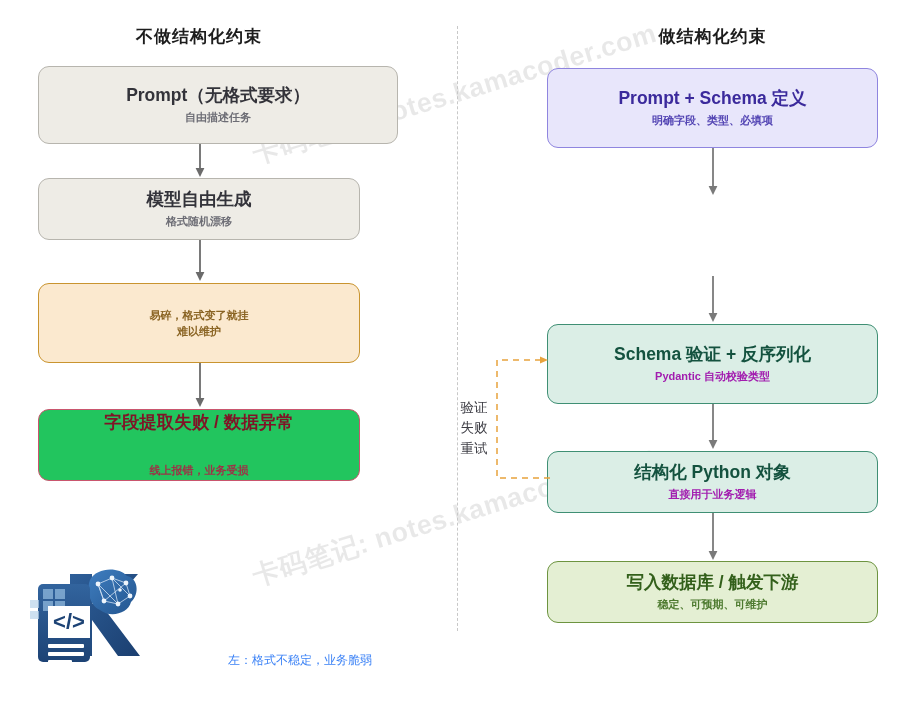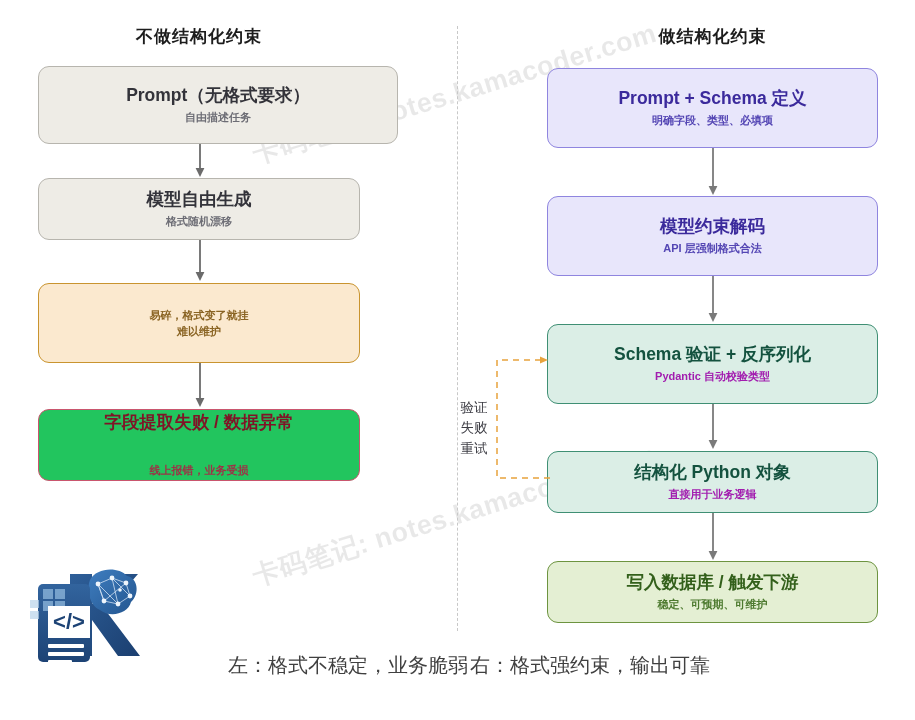--- a/index.html
+++ b/index.html
@@ -125,22 +125,22 @@
     font-size: 13.5px;
     line-height: 1.5;
     color: #3d3d44;
     text-align: center;
   }
 
   
   .caption {
     position: absolute;
     top: 652px;
-    font-size: 20px;
-    color: #404040;
+    font-size: 12px;
+    color: #3b82f6;
     white-space: nowrap;
   }
   #caption-left  { left: 228px; }
   #caption-right { left: 470px; }
 
   
   #logo {
     position: absolute;
     left: 30px;
     top: 556px;
@@ -199,24 +199,20 @@
   <div class="node pal-purple" style="left:547px; top:68px; width:331px; height:80px;">
     <div class="t1">Prompt + Schema 定义</div>
     <div class="t2">明确字段、类型、必填项</div>
   </div>
 
   <svg class="arrow" style="left:703px; top:148px;" width="20" height="48">
     <line x1="10" y1="0" x2="10" y2="40" stroke="#7a7a7a" stroke-width="1.8"></line>
     <path d="M10 47 L5.6 38 L14.4 38 Z" fill="#7a7a7a"></path>
   </svg>
 
-  <div class="node pal-purple" style="left:547px; top:196px; width:331px; height:80px;">
-    <div class="t1">模型约束解码</div>
-    <div class="t2">API 层强制格式合法</div>
-  </div>
 
   <svg class="arrow" style="left:703px; top:276px;" width="20" height="47">
     <line x1="10" y1="0" x2="10" y2="39" stroke="#7a7a7a" stroke-width="1.8"></line>
     <path d="M10 46 L5.6 37 L14.4 37 Z" fill="#7a7a7a"></path>
   </svg>
 
   <div class="node pal-teal" style="left:547px; top:324px; width:331px; height:80px;">
     <div class="t1">Schema 验证 + 反序列化</div>
     <div class="t2">Pydantic 自动校验类型</div>
   </div>
@@ -246,21 +242,20 @@
     <path d="M62 8 L54 4.4 L54 11.6 Z" fill="#e8a33d"></path>
   </svg>
 
   <div id="retry-label">
     <div>验证</div>
     <div>失败</div>
     <div>重试</div>
   </div>
 
   <div class="caption" id="caption-left">左：格式不稳定，业务脆弱</div>
-  <div class="caption" id="caption-right">右：格式强约束，输出可靠</div>
 
   <svg id="logo" viewBox="0 0 110 112">
     <defs>
       <linearGradient id="gK" x1="0" y1="0" x2="1" y2="1">
         <stop offset="0%" stop-color="#2e5f99"></stop>
         <stop offset="100%" stop-color="#1b3f70"></stop>
       </linearGradient>
       <linearGradient id="gDoc" x1="0" y1="0" x2="0" y2="1">
         <stop offset="0%" stop-color="#32649e"></stop>
         <stop offset="100%" stop-color="#1d4375"></stop>

